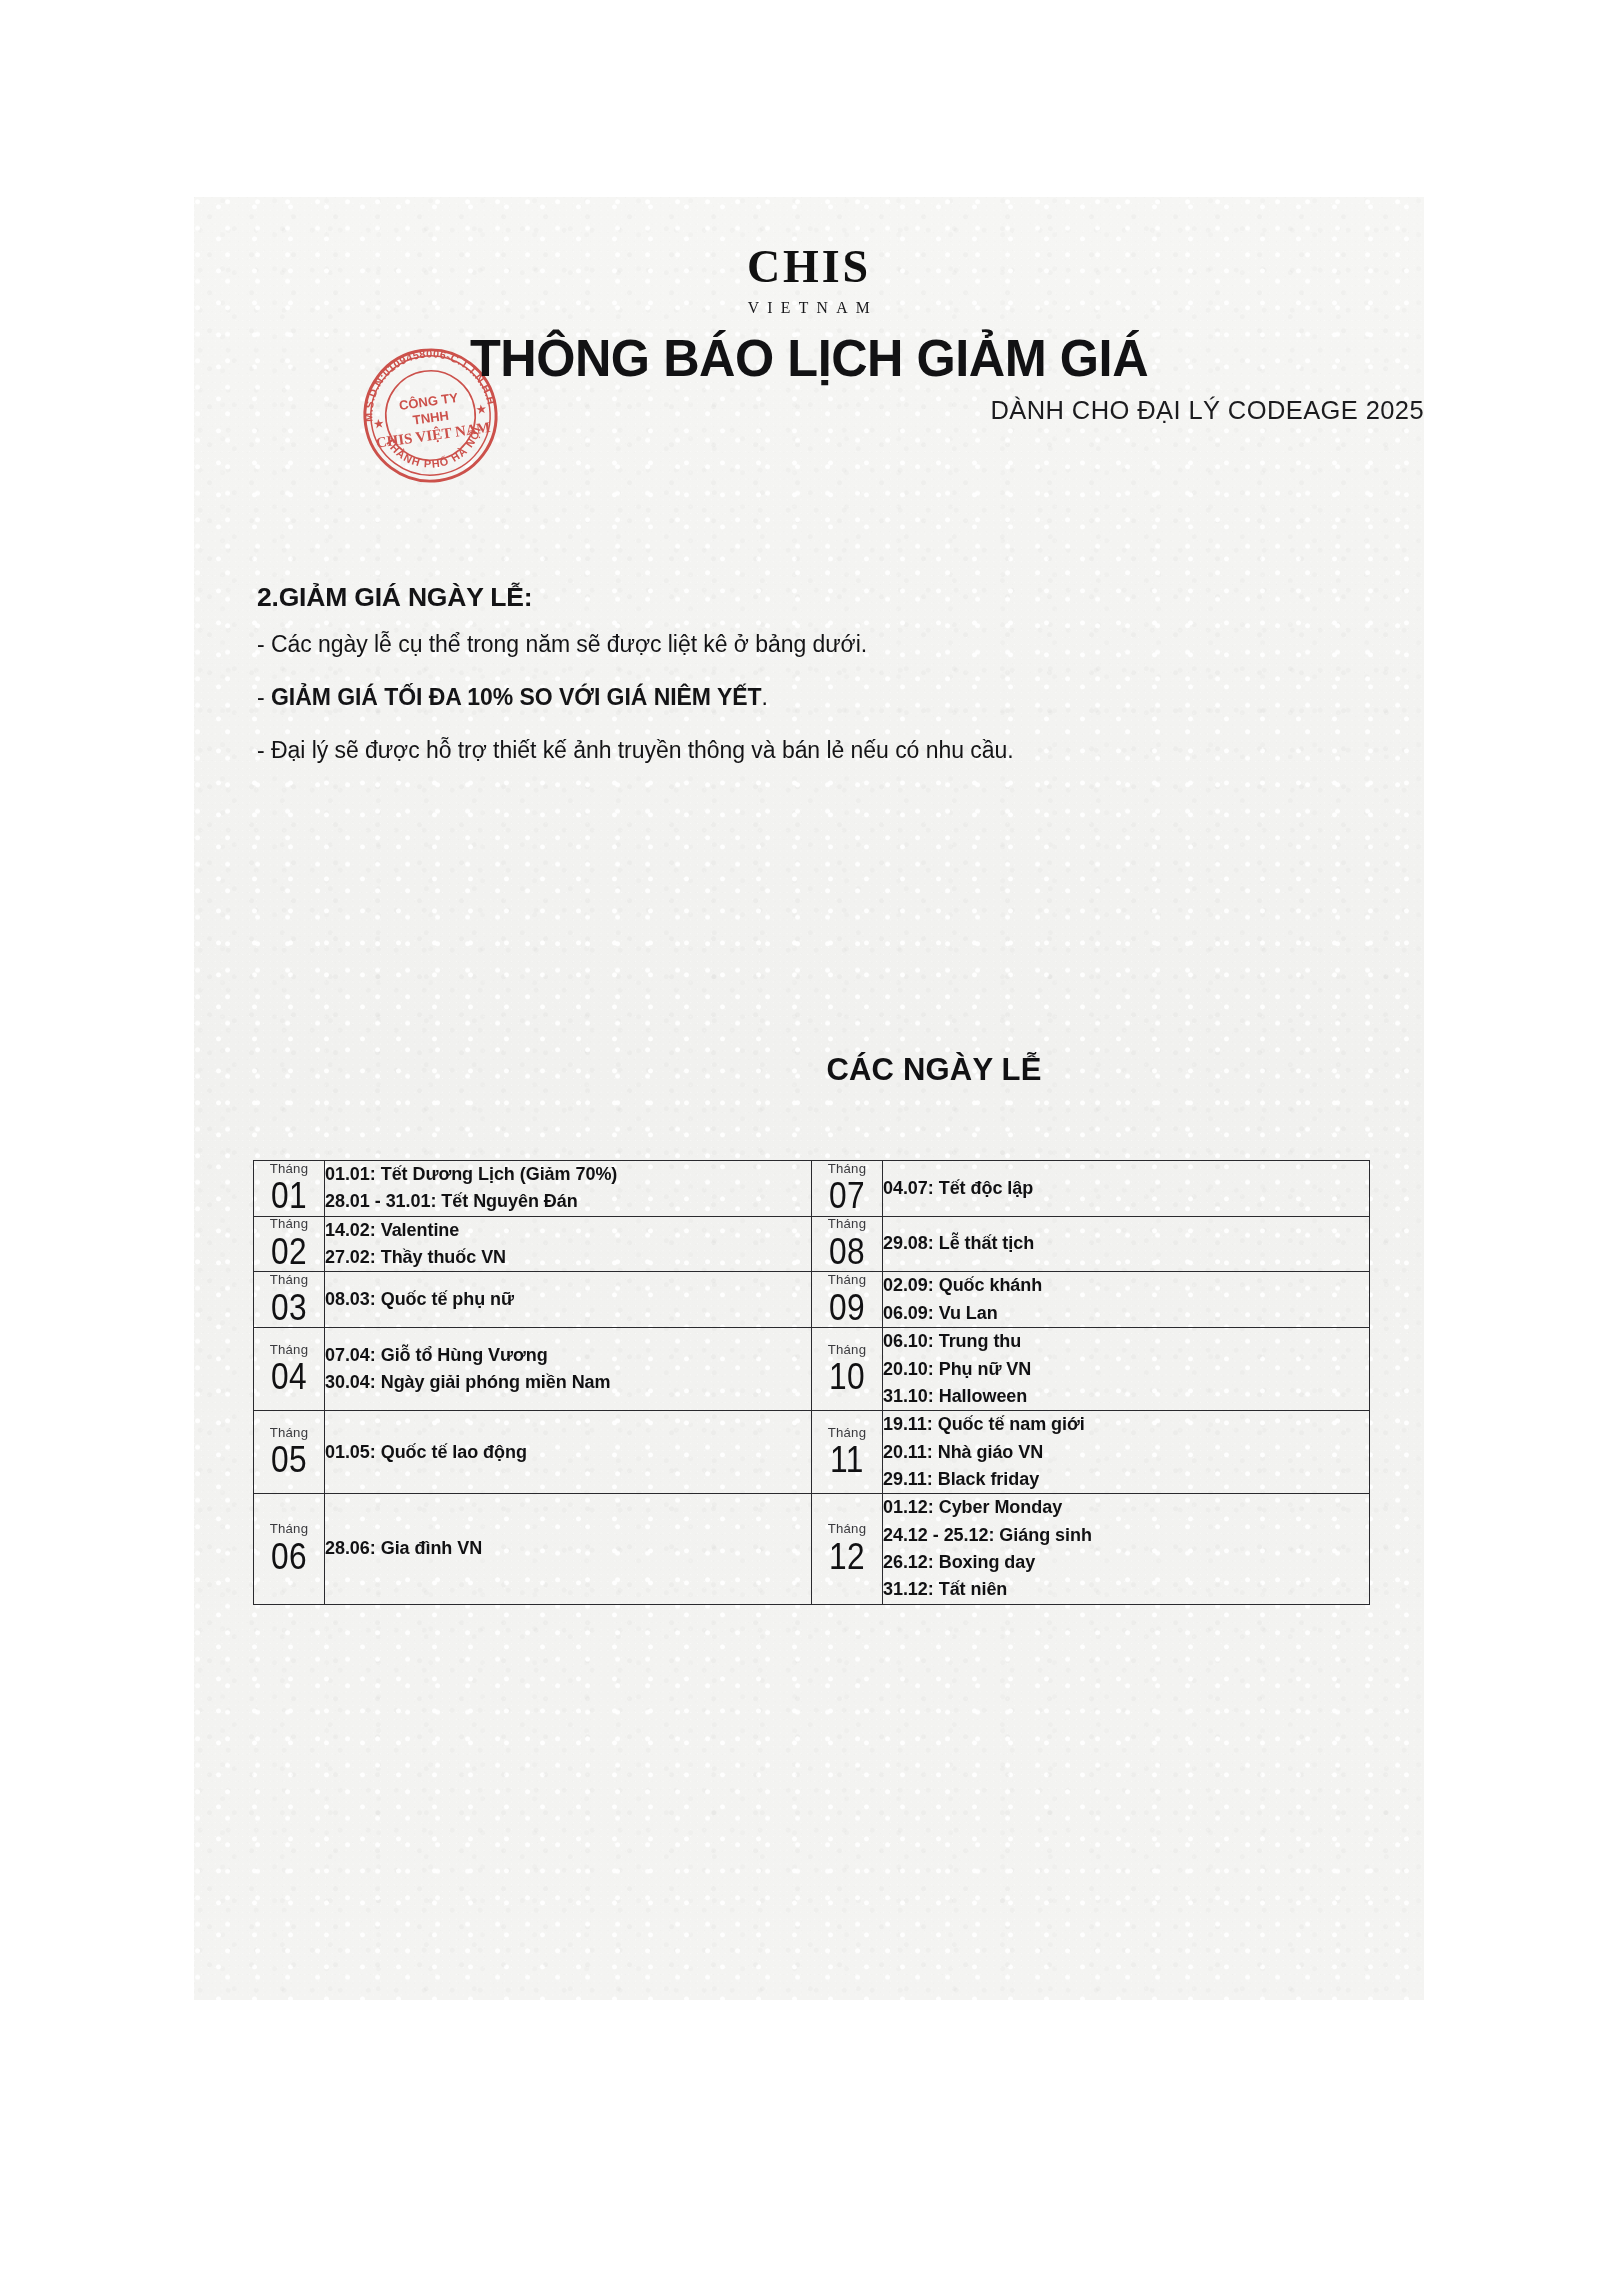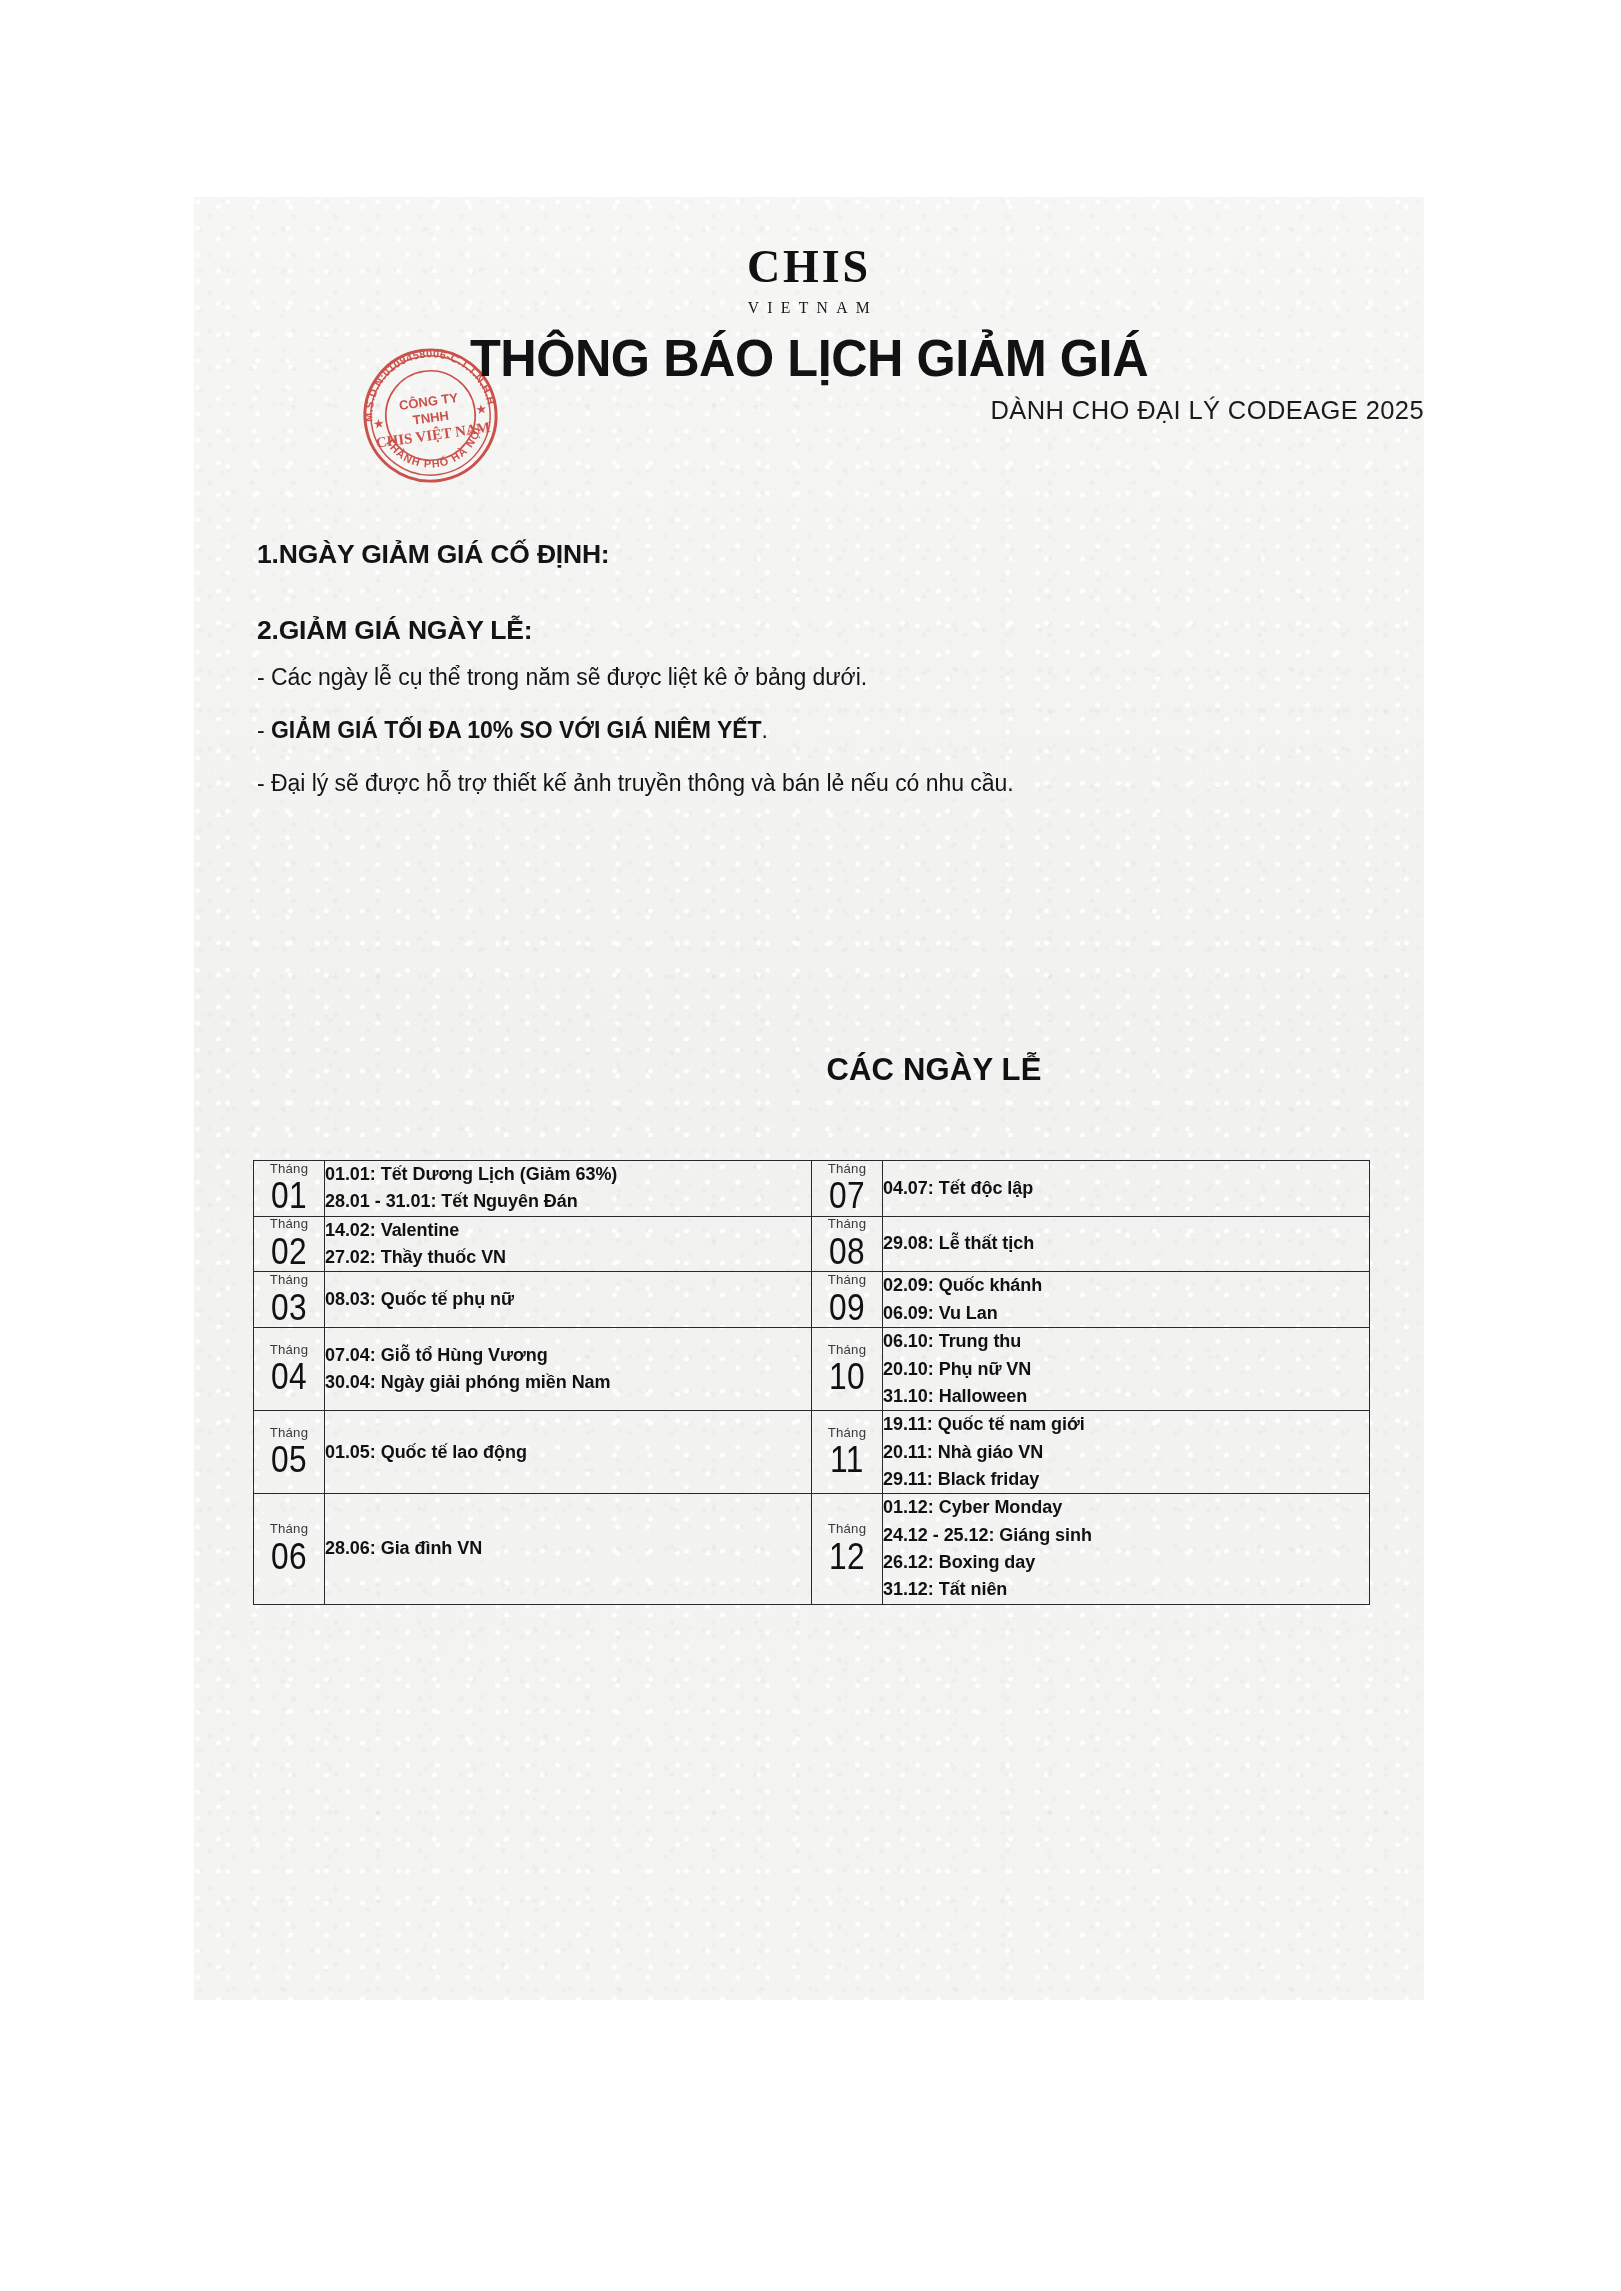--- a/index.html
+++ b/index.html
@@ -220,21 +220,20 @@
   <div class="brand">
     <div class="brand-name">CHIS</div>
     <div class="brand-sub">VIETNAM</div>
   </div>
 
   <div class="doc-title">THÔNG BÁO LỊCH GIẢM GIÁ</div>
   <div class="doc-subtitle">DÀNH CHO ĐẠI LÝ CODEAGE 2025</div>
 
   <div class="body-wrap">
 
-    <div class="sec-head">1.NGÀY GIẢM GIÁ CỐ ĐỊNH:</div>
 
 
 
     <div class="sec-head second">2.GIẢM GIÁ NGÀY LỄ:</div>
 
     <p class="para tight">
       <span>- Các ngày lễ cụ thể trong năm sẽ được liệt kê ở bảng dưới.</span>
     </p>
 
     <p class="para tight">
@@ -255,21 +254,21 @@
       <col class="col-month">
         <col class="col-events">
     </colgroup>
     <tbody id="table-body">
         <tr>
           <td class="month-cell">
             <div class="m-label">Tháng</div>
             <div class="m-num">01</div>
           </td>
           <td class="events-cell">
-            <div class="event-line">01.01: Tết Dương Lịch (Giảm 63%)</div>
+            <div class="event-line">01.01: Tết Dương Lịch (Giảm 70%)</div>
             <div class="event-line">28.01 - 31.01: Tết Nguyên Đán</div>
           </td>
           <td class="month-cell">
             <div class="m-label">Tháng</div>
             <div class="m-num">07</div>
           </td>
           <td class="events-cell">
             <div class="event-line">04.07: Tết độc lập</div>
           </td>
         </tr>

